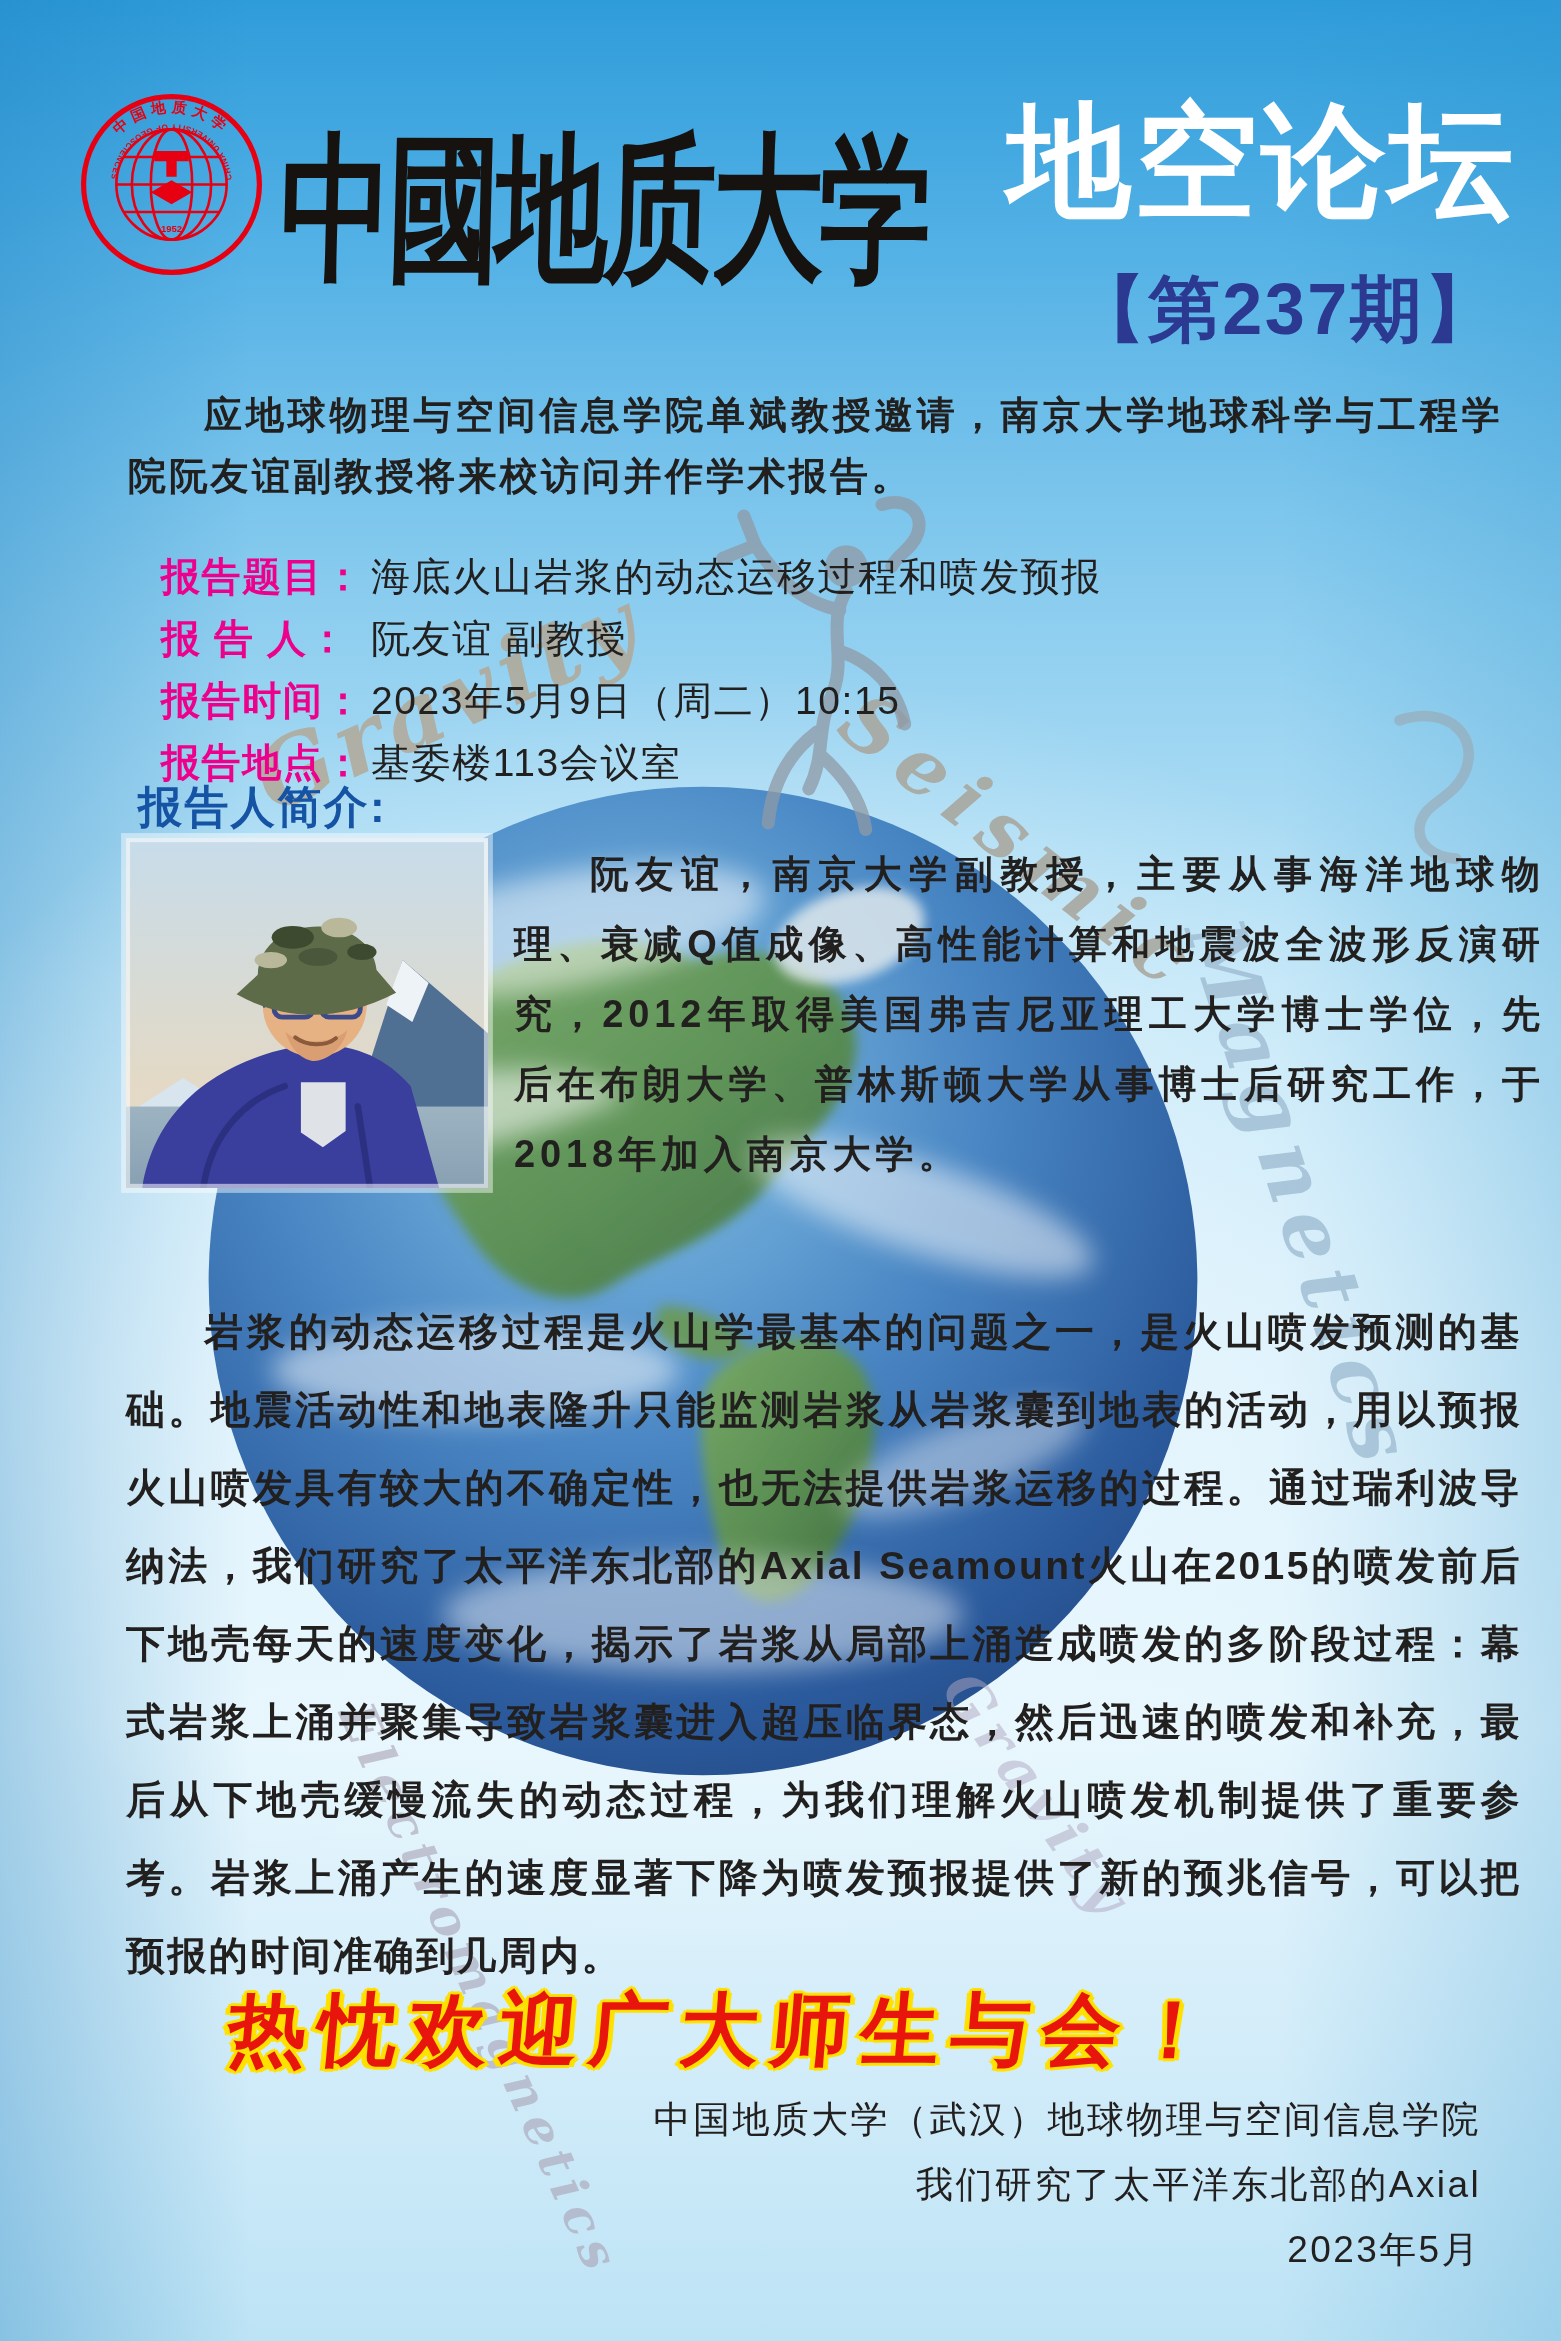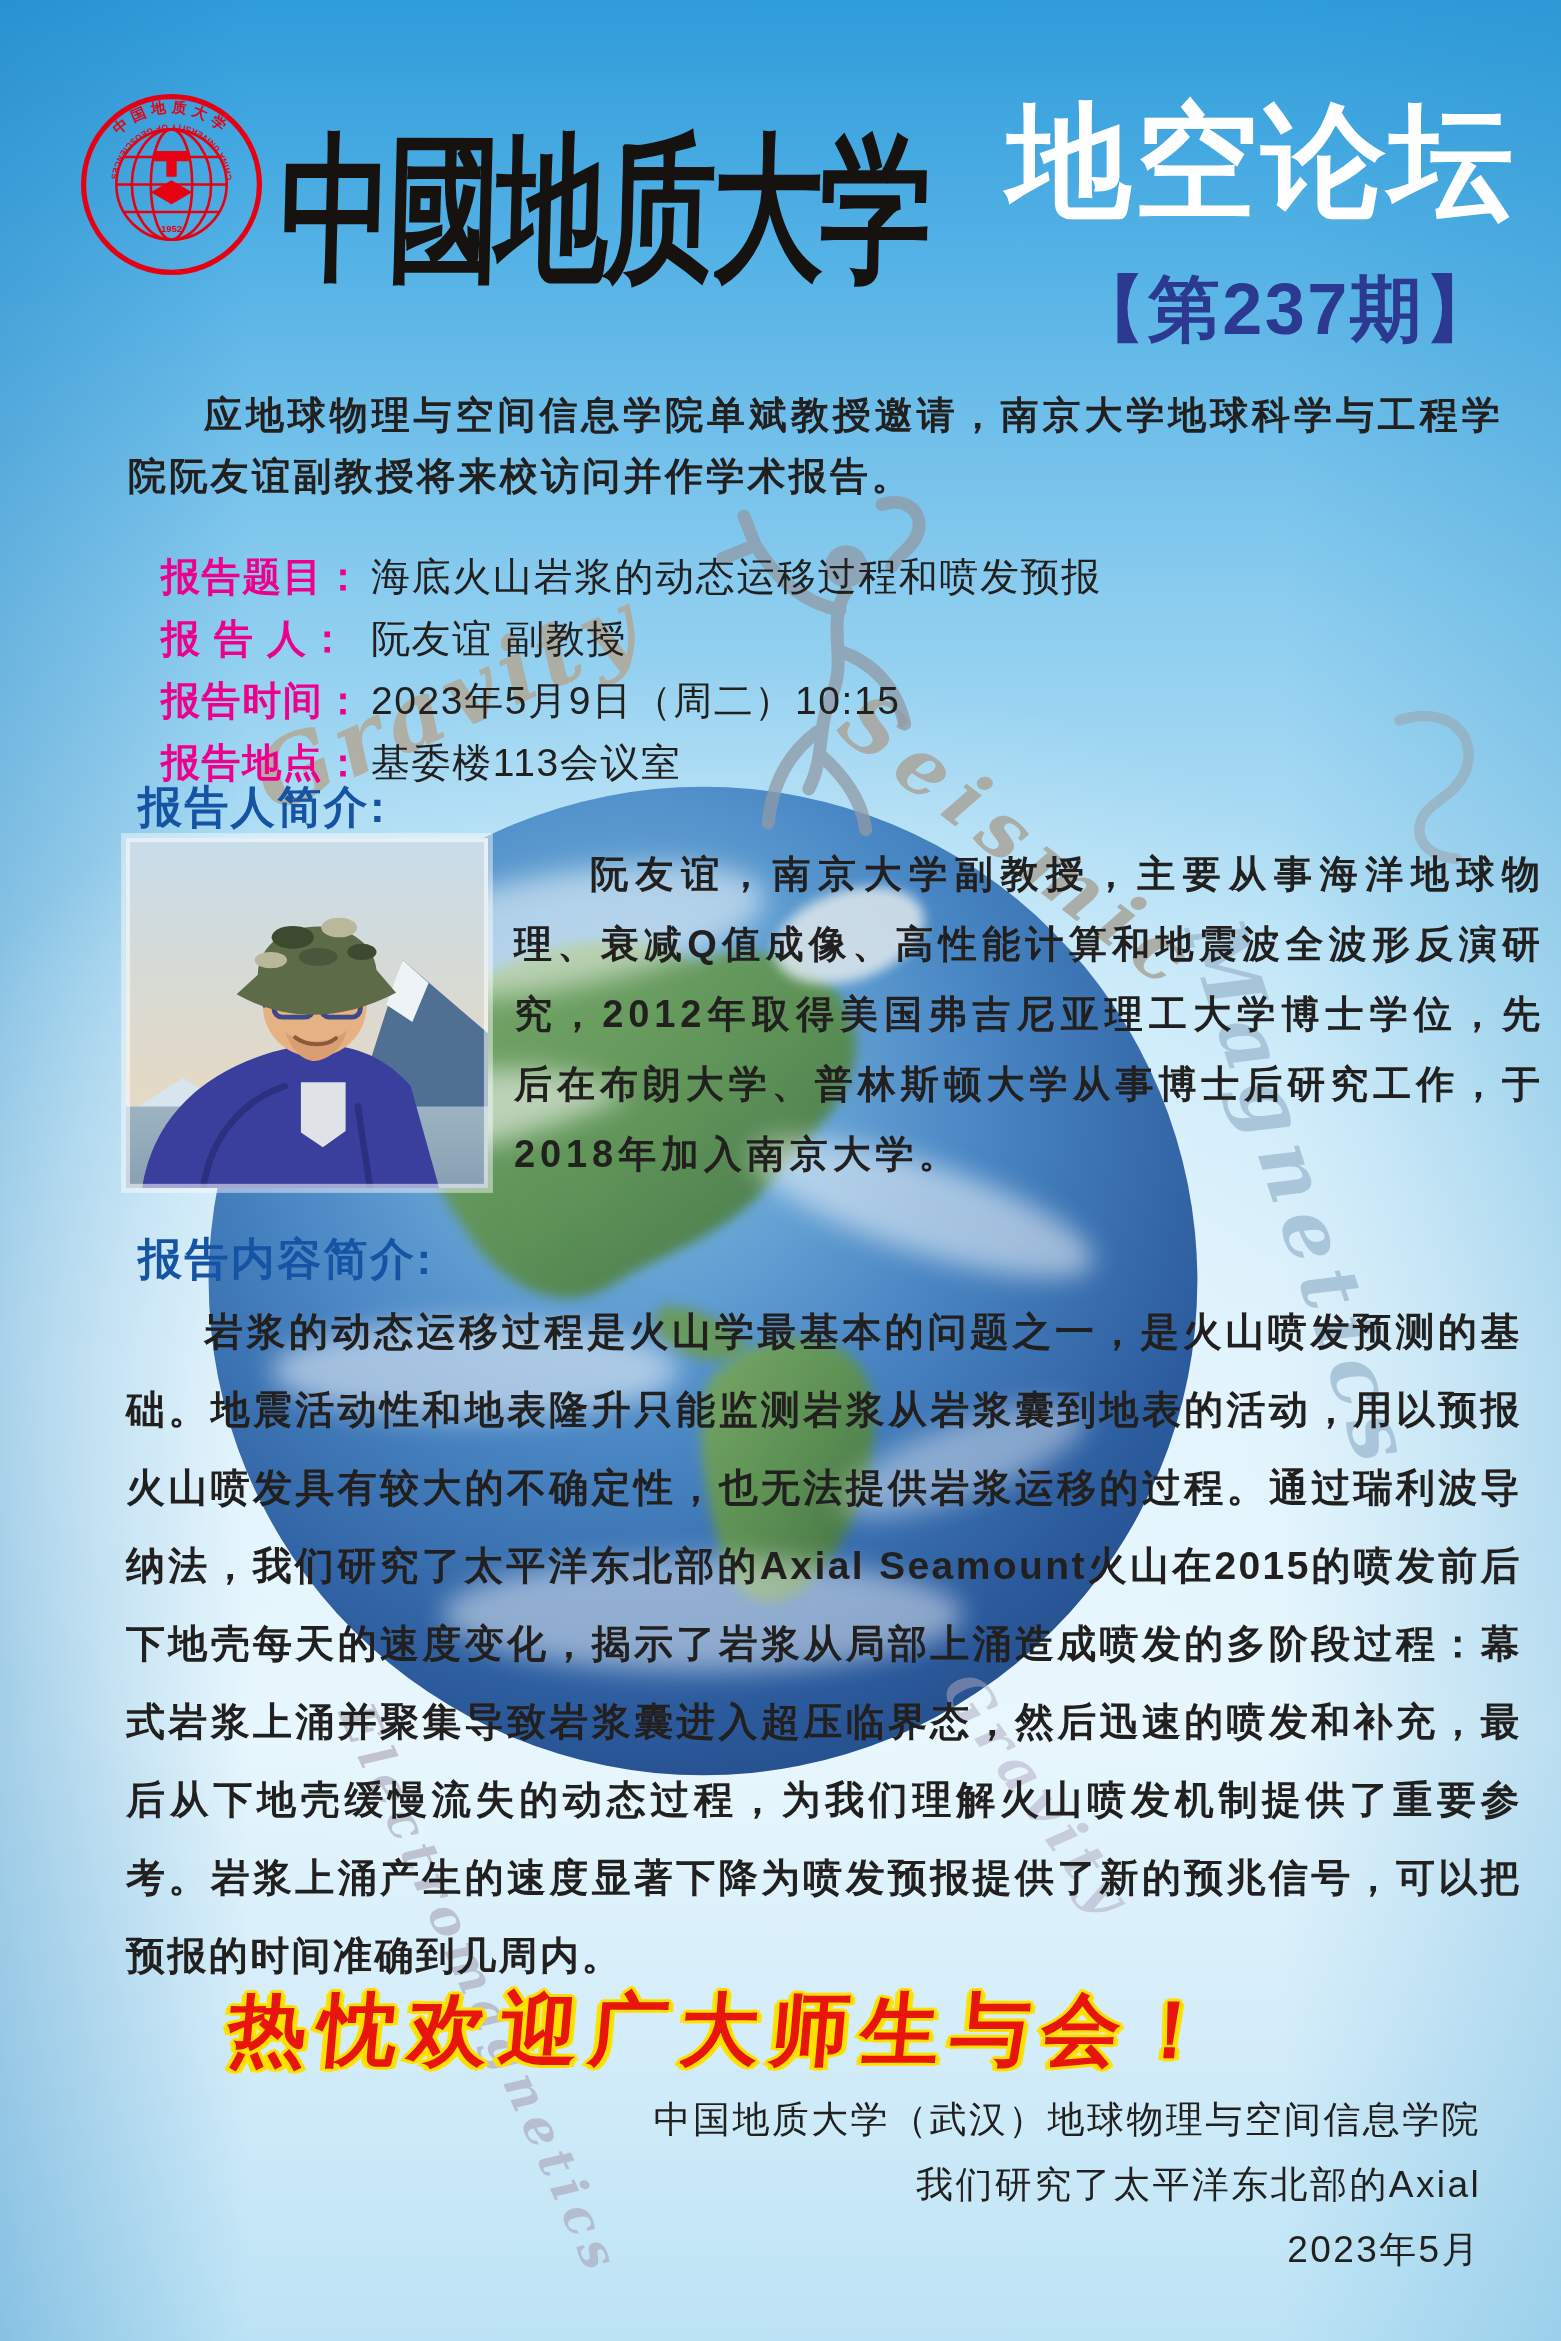--- a/index.html
+++ b/index.html
@@ -251,21 +251,20 @@
     <ellipse cx="205" cy="122" rx="26" ry="14" fill="#3d4a30"></ellipse>
     <ellipse cx="262" cy="110" rx="22" ry="12" fill="#b9b89a"></ellipse>
     <ellipse cx="290" cy="140" rx="18" ry="10" fill="#3d4a30"></ellipse>
     <ellipse cx="178" cy="150" rx="20" ry="10" fill="#b9b89a"></ellipse>
     <ellipse cx="236" cy="146" rx="24" ry="11" fill="#4a573a"></ellipse>
     <rect width="445" height="430" fill="none" stroke="rgba(255,255,255,0.55)" stroke-width="10"></rect>
   </svg>
 
   <p class="abs bio text-layer">阮友谊，南京大学副教授，主要从事海洋地球物理、衰减Q值成像、高性能计算和地震波全波形反演研究，2012年取得美国弗吉尼亚理工大学博士学位，先后在布朗大学、普林斯顿大学从事博士后研究工作，于2018年加入南京大学。</p>
 
-  <div class="abs sec-head head-abstract text-layer">报告内容简介:</div>
   <p class="abs abstract text-layer">岩浆的动态运移过程是火山学最基本的问题之一，是火山喷发预测的基础。地震活动性和地表隆升只能监测岩浆从岩浆囊到地表的活动，用以预报火山喷发具有较大的不确定性，也无法提供岩浆运移的过程。通过瑞利波导纳法，我们研究了太平洋东北部的Axial Seamount火山在2015的喷发前后下地壳每天的速度变化，揭示了岩浆从局部上涌造成喷发的多阶段过程：幕式岩浆上涌并聚集导致岩浆囊进入超压临界态，然后迅速的喷发和补充，最后从下地壳缓慢流失的动态过程，为我们理解火山喷发机制提供了重要参考。岩浆上涌产生的速度显著下降为喷发预报提供了新的预兆信号，可以把预报的时间准确到几周内。</p>
 
   <div class="abs welcome text-layer">热忱欢迎广大师生与会！</div>
 
 
   <div class="abs org">
     <div>中国地质大学（武汉）地球物理与空间信息学院</div>
     <div>我们研究了太平洋东北部的Axial</div>
     <div>2023年5月</div>
   </div>

